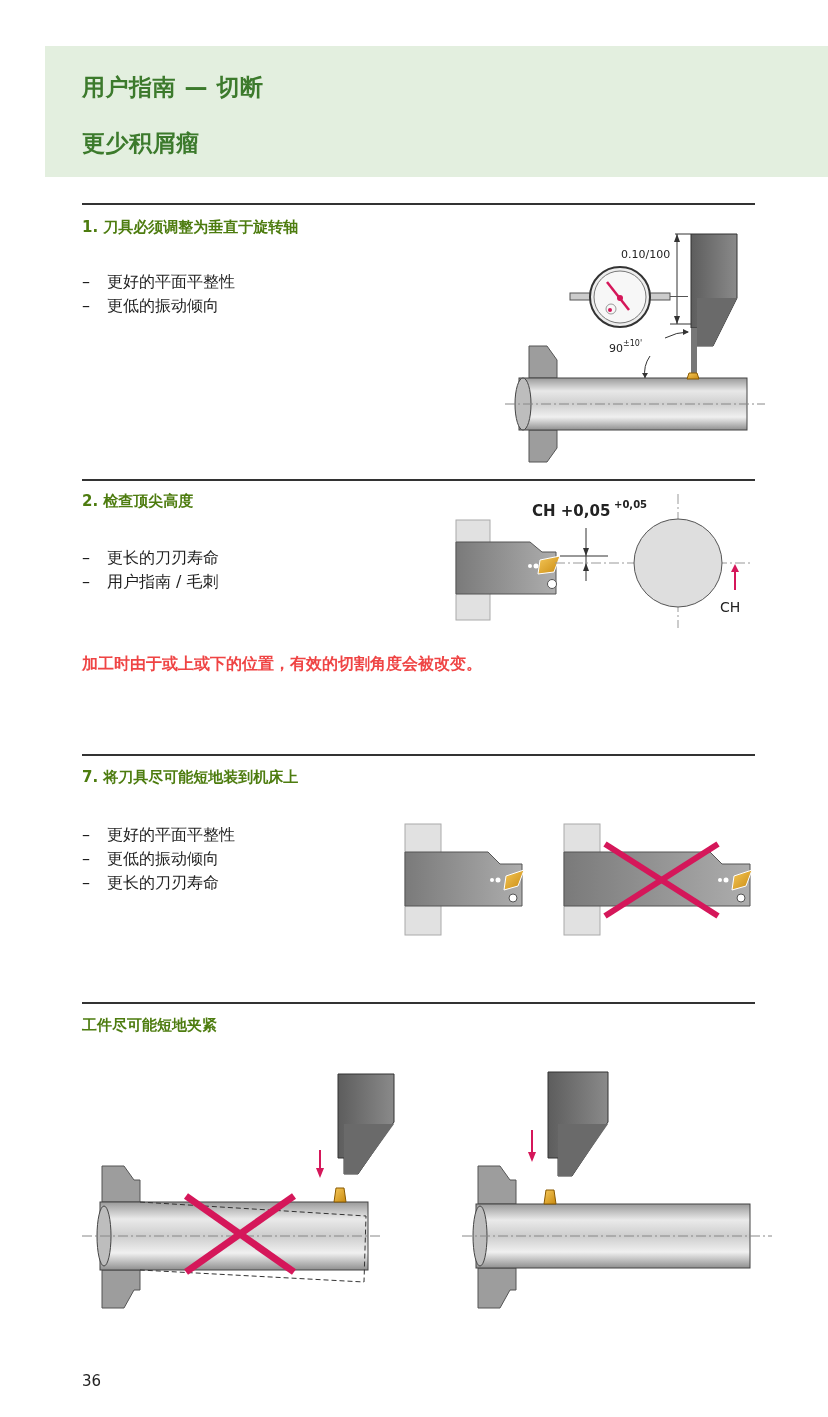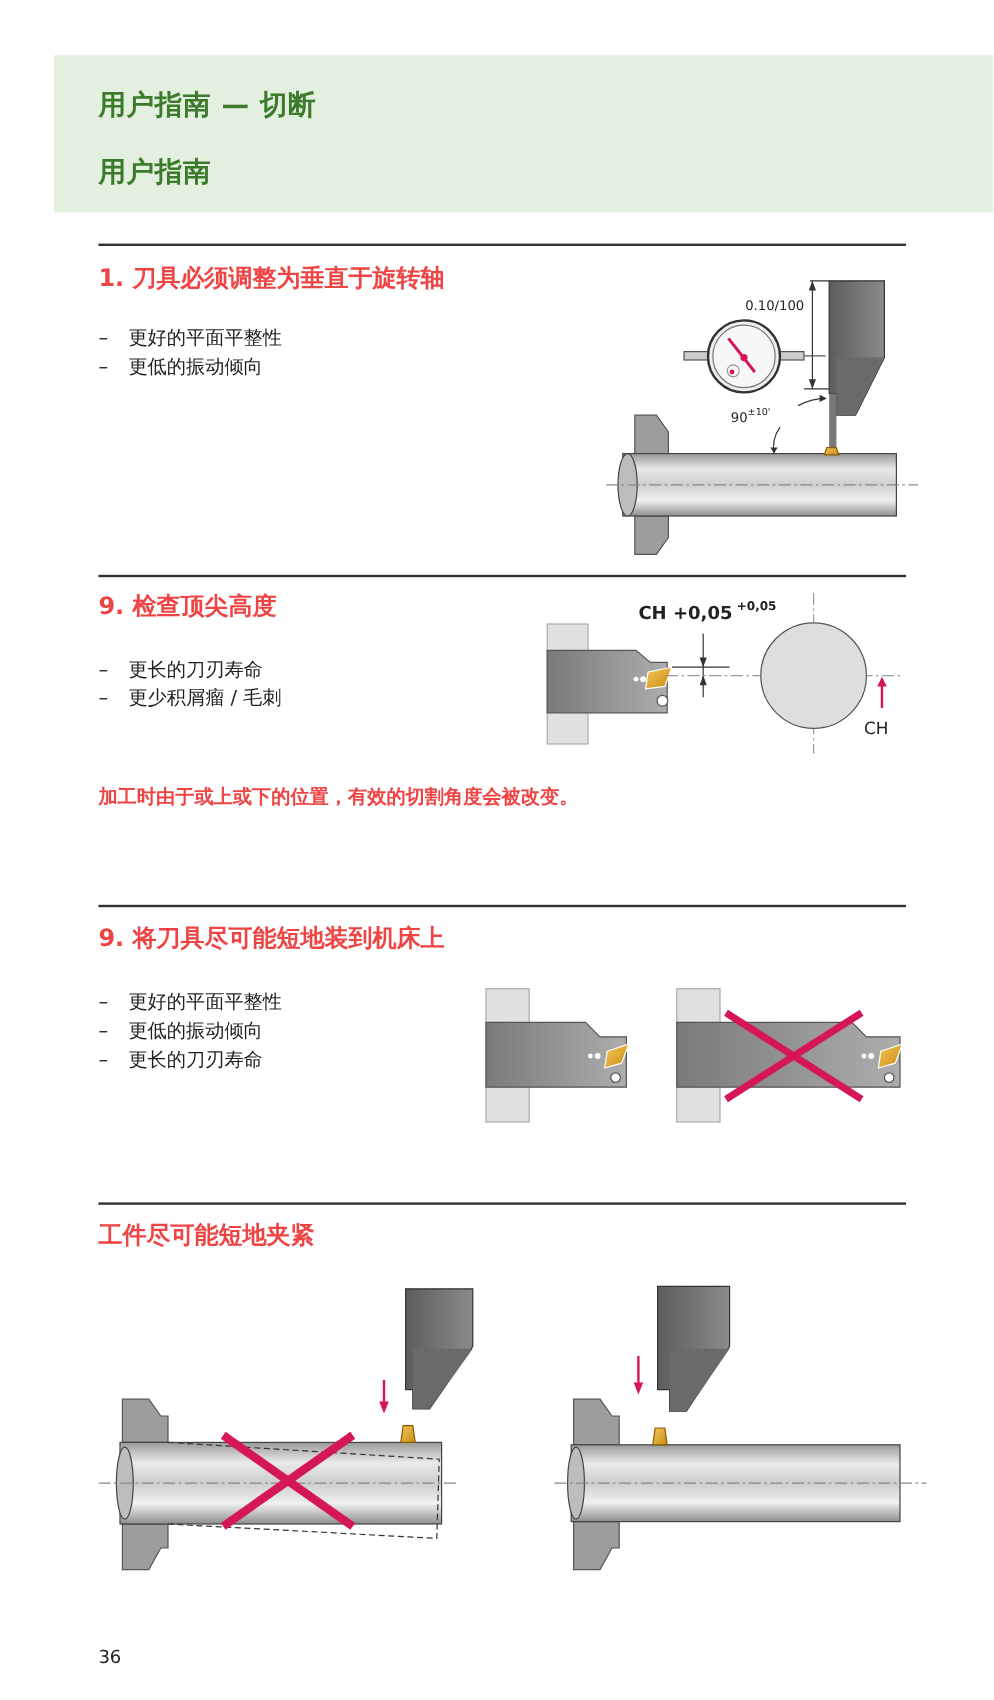--- a/index.html
+++ b/index.html
@@ -3,35 +3,35 @@
   <meta charset="utf-8">
   <style>
     html, body { margin: 0; padding: 0; background: #ffffff; }
     body { width: 828px; height: 1417px; position: relative; overflow: hidden;
            font-family: "DejaVu Sans", "Liberation Sans", sans-serif; color: #1e1e1e; }
     .header-band { position: absolute; left: 45px; top: 46px; width: 783px; height: 131px; background: #e3efdf; }
     .header-title { position: absolute; left: 37px; font-size: 23px; font-weight: bold; color: #3c7a2c; letter-spacing: 0.5px; }
     .ht1 { top: 26px; }
     .ht2 { top: 82px; }
     .rule { position: absolute; left: 82px; width: 673px; height: 1.5px; background: #333; }
-    .sec-title { position: absolute; left: 82px; font-size: 20px; font-weight: bold; color: #ef4444; }
+    .sec-title { position: absolute; left: 82px; font-size: 15px; font-weight: bold; color: #4d7c0f; }
     .bullets { position: absolute; left: 82px; margin: 0; padding: 0; list-style: none; font-size: 16px; line-height: 24px; }
     .bullets li { display: flex; }
     .bullets .dash { width: 25px; flex: none; }
     .note { position: absolute; left: 82px; top: 654px; font-size: 16px; font-weight: bold; color: #ef4444; }
     .page-num { position: absolute; left: 82px; top: 1355px; font-size: 15px; color: #222; margin-top: 17px; }
     .fig { position: absolute; }
     svg text { font-family: "DejaVu Sans", "Liberation Sans", sans-serif; }
   </style>
 </head>
 <body>
 
 <div class="header-band">
   <div class="header-title ht1">用户指南 — 切断</div>
-  <div class="header-title ht2">用户指南</div>
+  <div class="header-title ht2">更少积屑瘤</div>
 </div>
 
 <div class="rule" style="top:203px"></div>
 <div class="sec-title" style="top:218px">1. 刀具必须调整为垂直于旋转轴</div>
 <ul class="bullets" style="top:270px">
   <li>
       <span class="dash">–</span>
       <span>更好的平面平整性</span>
     </li>
   <li>
@@ -92,29 +92,29 @@
 
   <text x="104" y="124" font-size="11" fill="#222">90</text>
   <text x="118" y="118" font-size="8" fill="#222">±10'</text>
   <path d="M 145 128 Q 138 138 140 150" fill="none" stroke="#333"></path>
   <polygon points="137,145 143,145 140,150" fill="#333"></polygon>
   <path d="M 160 110 Q 172 104 183 104" fill="none" stroke="#333"></path>
   <polygon points="178,101 178,107 184,104" fill="#333"></polygon>
 </svg>
 
 <div class="rule" style="top:479px"></div>
-<div class="sec-title" style="top:492px">9. 检查顶尖高度</div>
+<div class="sec-title" style="top:492px">2. 检查顶尖高度</div>
 <ul class="bullets" style="top:546px">
   <li>
       <span class="dash">–</span>
       <span>更长的刀刃寿命</span>
     </li>
   <li>
       <span class="dash">–</span>
-      <span>更少积屑瘤 / 毛刺</span>
+      <span>用户指南 / 毛刺</span>
     </li>
 </ul>
 
 <svg class="fig" style="left:450px;top:488px" width="315" height="142">
   <defs>
     <linearGradient id="toolH" x1="0" y1="0" x2="1" y2="0">
       <stop offset="0" stop-color="#7a7a7a"></stop>
         <stop offset="1" stop-color="#adadad"></stop>
     </linearGradient>
     <linearGradient id="gold2" x1="0" y1="0" x2="1" y2="1">
@@ -138,21 +138,21 @@
   <text x="82" y="28" font-size="15" font-weight="bold" fill="#222">CH +0,05</text>
   <text x="164" y="20" font-size="10" font-weight="bold" fill="#222">+0,05</text>
   <line x1="285" y1="80" x2="285" y2="102" stroke="#d5175a" stroke-width="2"></line>
   <polygon points="281,84 289,84 285,76" fill="#d5175a"></polygon>
   <text x="270" y="124" font-size="14" fill="#222">CH</text>
 </svg>
 
 <div class="note">加工时由于或上或下的位置，有效的切割角度会被改变。</div>
 
 <div class="rule" style="top:754px"></div>
-<div class="sec-title" style="top:768px">9. 将刀具尽可能短地装到机床上</div>
+<div class="sec-title" style="top:768px">7. 将刀具尽可能短地装到机床上</div>
 <ul class="bullets" style="top:823px">
   <li>
       <span class="dash">–</span>
       <span>更好的平面平整性</span>
     </li>
   <li>
       <span class="dash">–</span>
       <span>更低的振动倾向</span>
     </li>
   <li>

